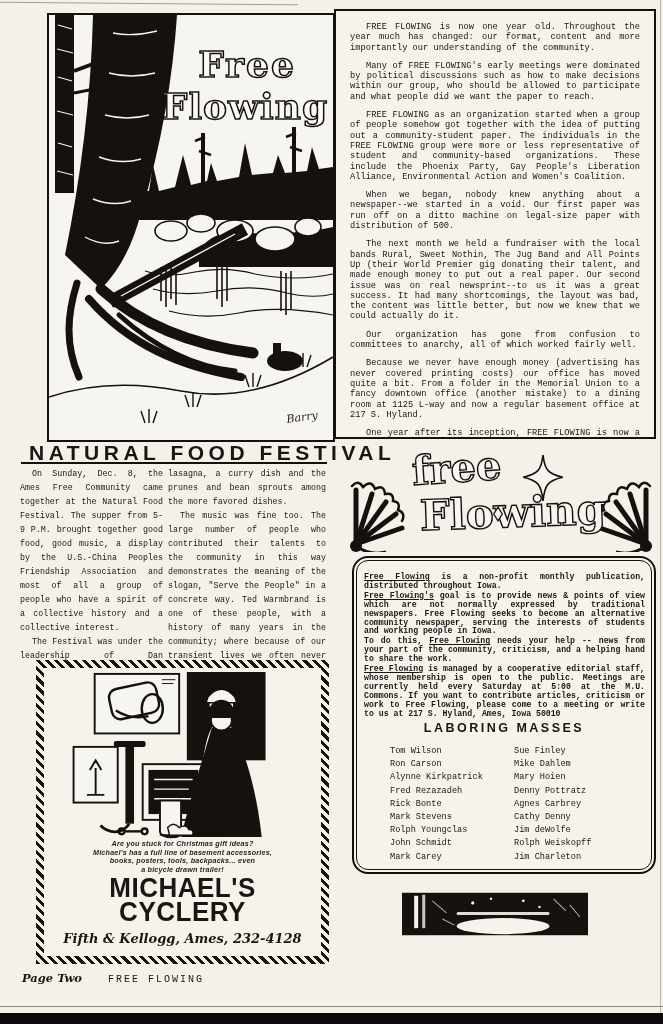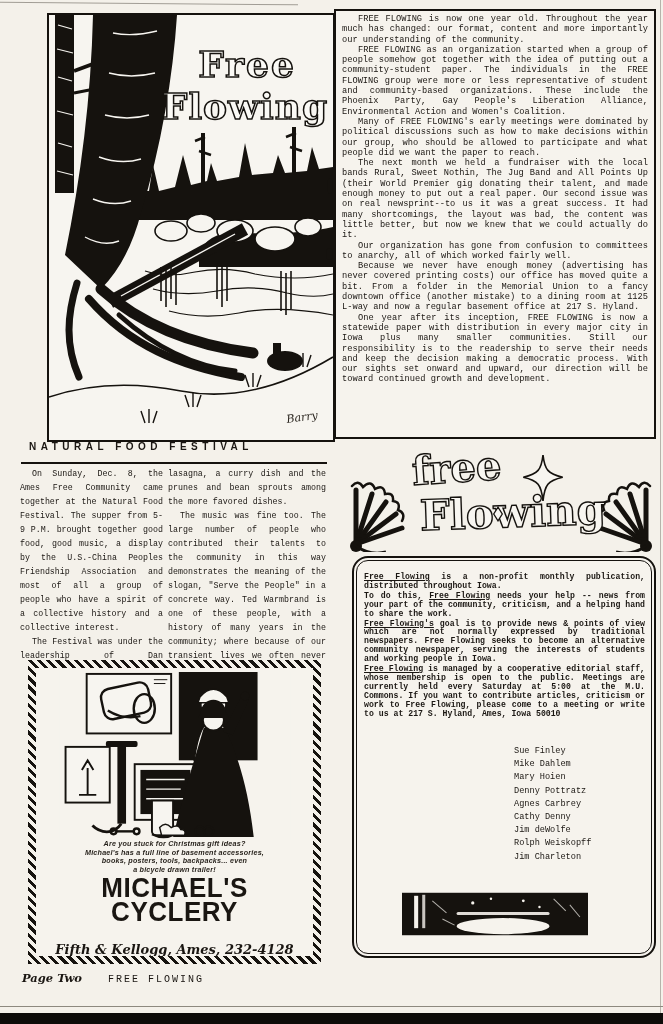--- a/index.html
+++ b/index.html
@@ -5,49 +5,49 @@
   html,body{margin:0;padding:0;}
   body{background:#d8d5cf;font-family:"Liberation Sans",sans-serif;}
   .page{position:relative;width:663px;height:1024px;background:#f4f1ea;overflow:hidden;color:#1a1612;}
   
   .masthead{position:absolute;left:47px;top:13px;width:284px;height:425px;border:2px solid #15120e;background:#f7f5f0;}
   .masthead svg{display:block;width:100%;height:100%;}
   
   .lead{position:absolute;left:334px;top:9px;width:322px;height:430px;border:2px solid #15120e;box-sizing:border-box;
         padding:3px 6px;font-family:"Liberation Mono",monospace;font-size:8.7px;line-height:10.3px;
         text-align:justify;overflow:hidden;background:#f6f3ed;}
-  .lead p{margin:0;text-indent:16px;}
-  
-  .nff-h{position:absolute;left:29px;top:441px;font-weight:bold;font-size:10px;letter-spacing:4.5px;white-space:nowrap;}
+  .lead p{margin:8px;text-indent:16px;}
+  
+  .nff-h{position:absolute;left:29px;top:441px;font-weight:bold;font-size:21px;letter-spacing:4.5px;white-space:nowrap;}
   .nff-rule{position:absolute;left:21px;top:462px;width:306px;height:1.5px;background:#15120e;}
   .nff-col{position:absolute;top:467px;font-family:"Liberation Mono",monospace;font-size:8.3px;line-height:14px;text-align:justify;overflow:hidden;height:196px;}
   .nff-c1{left:20px;width:143px;}
   .nff-c2{left:168px;width:158px;}
   .nff-col p{margin:0;text-indent:12px;}
   .nff-col p.noind{text-indent:0;}
   
-  .ad{position:absolute;left:28px;top:660px;width:293px;height:304px;box-sizing:border-box;padding:8px;
+  .ad{position:absolute;left:36px;top:660px;width:293px;height:304px;box-sizing:border-box;padding:8px;
       background:repeating-linear-gradient(45deg,#16130f 0 3px,rgba(0,0,0,0) 3px 6.5px);}
   .ad-in{position:relative;width:100%;height:100%;background:#f6f3ed;text-align:center;overflow:hidden;}
   .ad-illo{display:block;margin:4px auto 0;width:232px;height:168px;}
   .ad-tag{font-size:7.2px;line-height:8.6px;font-style:italic;font-weight:bold;letter-spacing:.2px;color:#241f19;}
   .ad-name{font-weight:bold;font-size:26px;line-height:23px;letter-spacing:.5px;transform:scaleY(1.05);margin-top:3px;}
-  .ad-addr{font-family:"DejaVu Serif",serif;font-style:italic;font-weight:bold;font-size:13px;margin-top:19px;}
+  .ad-addr{font-family:"DejaVu Serif",serif;font-style:italic;font-weight:bold;font-size:13px;margin-top:8px;}
   
   .fan{position:absolute;width:64px;height:84px;}
   .fanL{left:346px;top:468px;}
   .fanR{left:592px;top:468px;transform:scaleX(-1);}
   .ff-word{position:absolute;font-family:"DejaVu Serif",serif;font-weight:bold;color:#f8f6f1;
            -webkit-text-stroke:1.4px #15120e;text-shadow:0 0 1px #15120e;white-space:nowrap;}
   .ff-w1{left:412px;top:444px;font-size:40px;transform:rotate(-4deg);}
   .ff-w2{left:420px;top:488px;font-size:42px;transform:rotate(-2deg);}
   .star{position:absolute;left:520px;top:452px;width:46px;height:52px;}
   .diamond{position:absolute;left:492px;top:506px;width:12px;height:16px;}
   
-  .ibox{position:absolute;left:352px;top:556px;width:304px;height:402px;box-sizing:border-box;
+  .ibox{position:absolute;left:352px;top:556px;width:304px;height:318px;box-sizing:border-box;
         border:2.5px solid #15120e;border-radius:16px;background:#f6f3ed;}
   .ibox-line{position:absolute;inset:2px;border:1.2px solid #15120e;border-radius:12px;pointer-events:none;}
   .ibx-text{position:absolute;left:10px;right:9px;top:15px;font-family:"Liberation Mono",monospace;
             font-weight:bold;font-size:8.2px;line-height:8.9px;text-align:justify;}
   .ibx-text p{margin:0 0 1px 0;text-indent:10px;}
   .ibx-text p.first{text-indent:0;}
   .ffu{text-decoration:underline;}
   .masses-h{position:absolute;top:163px;left:0;width:100%;text-align:center;font-weight:bold;font-size:12.5px;letter-spacing:2.5px;}
   .names{position:absolute;top:187px;font-family:"Liberation Mono",monospace;font-size:8.6px;line-height:13.2px;white-space:nowrap;}
   .names-l{left:36px;}
@@ -154,22 +154,23 @@
       <rect x="224" y="328" width="8" height="18" fill="#15120e"></rect>
 
       <text x="198" y="62" text-anchor="middle" font-family="DejaVu Serif, serif" font-weight="bold" font-size="36" fill="#fbfaf6" stroke="#15120e" stroke-width="1.5" letter-spacing="2">Free</text>
       <text x="196" y="104" text-anchor="middle" font-family="DejaVu Serif, serif" font-weight="bold" font-size="36" fill="#fbfaf6" stroke="#15120e" stroke-width="1.5" letter-spacing="1">Flowing</text>
       <text x="238" y="408" font-family="DejaVu Serif, serif" font-style="italic" font-size="11" fill="#2a251f" transform="rotate(-8 238 408)">Barry</text>
     </svg>
   </div>
 
   <div class="lead">
     <p>FREE FLOWING is now one year old. Throughout the year much has changed: our format, content and more importantly our understanding of the community.</p>
+    <p>Many of FREE FLOWING's early meetings were dominated by political discussions such as how to make decisions within our group, who should be allowed to participate and what people did we want the paper to reach.</p>
     <p>FREE FLOWING as an organization started when a group of people somehow got together with the idea of putting out a community-student paper. The individuals in the FREE FLOWING group were more or less representative of student and community-based organizations. These include the Phoenix Party, Gay People's Liberation Alliance, Environmental Action and Women's Coalition.</p>
-    <p>Many of FREE FLOWING's early meetings were dominated by political discussions such as how to make decisions within our group, who should be allowed to participate and what people did we want the paper to reach.</p>
+    <p>When we began, nobody knew anything about a newspaper--we started in a void. Our first paper was run off on a ditto machine on legal-size paper with distribution of 500.</p>
     <p>The next month we held a fundraiser with the local bands Rural, Sweet Nothin, The Jug Band and All Points Up (their World Premier gig donating their talent, and made enough money to put out a real paper. Our second issue was on real newsprint--to us it was a great success. It had many shortcomings, the layout was bad, the content was little better, but now we knew that we could actually do it.</p>
     <p>Our organization has gone from confusion to committees to anarchy, all of which worked fairly well.</p>
     <p>Because we never have enough money (advertising has never covered printing costs) our office has moved quite a bit. From a folder in the Memorial Union to a fancy downtown office (another mistake) to a dining room at 1125 L-way and now a regular basement office at 217 S. Hyland.</p>
     <p>One year after its inception, FREE FLOWING is now a statewide paper with distribution in every major city in Iowa plus many smaller communities. Still our responsibility is to the readership to serve their needs and keep the decision making a democratic process. With our sights set onward and upward, our direction will be toward continued growth and development.</p>
   </div>
 
   <div class="nff-h">NATURAL FOOD FESTIVAL</div>
   <div class="nff-rule"></div>
   <div class="nff-col nff-c1">
     <p>On Sunday, Dec. 8, the Ames Free Community came together at the Natural Food Festival. The supper from 5-9 P.M. brought together good food, good music, a display by the U.S.-China Peoples Friendship Association and most of all a group of people who have a spirit of a collective history and a collective interest.</p>
@@ -263,23 +264,35 @@
     <path d="M28,2 C30,20 34,25 52,29 C34,33 30,38 28,58 C26,38 22,33 4,29 C22,25 26,20 28,2 Z" fill="#f7f5f0" stroke="#15120e" stroke-width="2"></path>
   </svg>
   <svg class="diamond" viewBox="0 0 14 18">
     <path d="M7,1 L12,9 L7,17 L2,9 Z" fill="#f7f5f0" stroke="#15120e" stroke-width="1.5"></path>
   </svg>
 
   <div class="ibox">
     <div class="ibox-line"></div>
     <div class="ibx-text">
       <p class="first"><span></span><span class="ffu">Free Flowing</span><span> is a non-profit monthly publication, distributed throughout Iowa.</span></p>
+      <p class="first"><span></span><span class="ffu">Free Flowing's</span><span> goal is to provide news &amp; points of view which are not normally expressed by traditional newspapers. Free Flowing seeks to become an alternative community newspaper, serving the interests of students and working people in Iowa.</span></p>
       <p class="first"><span>To do this, </span><span class="ffu">Free Flowing</span><span> needs your help -- news from your part of the community, criticism, and a helping hand to share the work.</span></p>
-      <p class="first"><span></span><span class="ffu">Free Flowing's</span><span> goal is to provide news &amp; points of view which are not normally expressed by traditional newspapers. Free Flowing seeks to become an alternative community newspaper, serving the interests of students and working people in Iowa.</span></p>
       <p class="first"><span></span><span class="ffu">Free Flowing</span><span> is managed by a cooperative editorial staff, whose membership is open to the public. Meetings are currently held every Saturday at 5:00 at the M.U. Commons. If you want to contribute articles, criticism or work to Free Flowing, please come to a meeting or write to us at 217 S. Hyland, Ames, Iowa 50010</span></p>
+    </div>
+    <div class="masses-h">LABORING MASSES</div>
+    <div class="names names-l">
+      <div>Tom Wilson</div>
+      <div>Ron Carson</div>
+      <div>Alynne Kirkpatrick</div>
+      <div>Fred Rezazadeh</div>
+      <div>Rick Bonte</div>
+      <div>Mark Stevens</div>
+      <div>Rolph Youngclas</div>
+      <div>John Schmidt</div>
+      <div>Mark Carey</div>
     </div>
     <div class="names names-r">
       <div>Sue Finley</div>
       <div>Mike Dahlem</div>
       <div>Mary Hoien</div>
       <div>Denny Pottratz</div>
       <div>Agnes Carbrey</div>
       <div>Cathy Denny</div>
       <div>Jim deWolfe</div>
       <div>Rolph Weiskopff</div>

